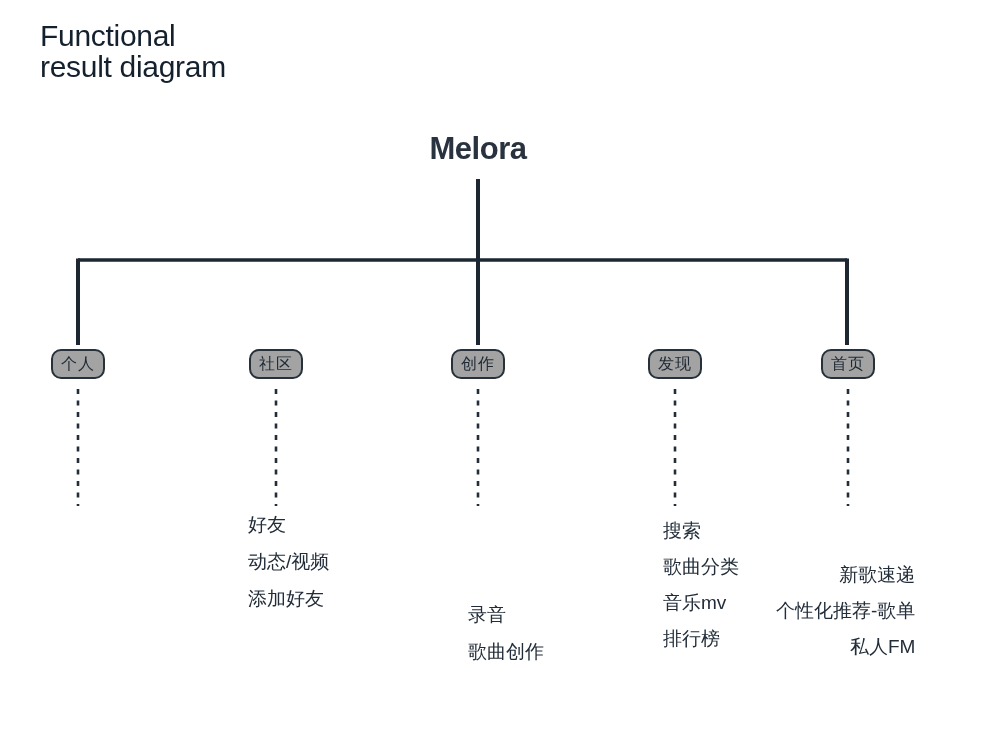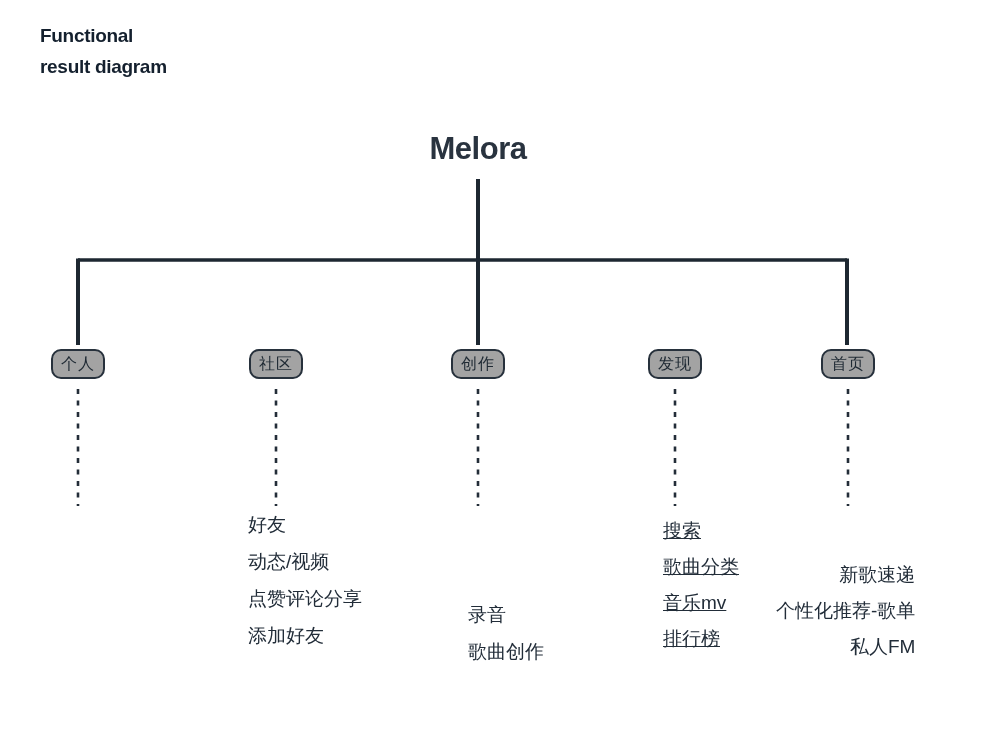--- a/index.html
+++ b/index.html
@@ -12,23 +12,23 @@
     position: relative;
     width: 1000px;
     height: 734px;
     background: #ffffff;
     overflow: hidden;
   }
   .page-title {
     position: absolute;
     left: 40px;
     top: 20px;
-    font-size: 19px;
+    font-size: 30px;
     line-height: 31px;
-    font-weight: 700;
+    font-weight: 400;
     letter-spacing: -0.3px;
     color: #14202e;
   }
   .subtitle-row {
     position: absolute;
     left: 41px;
     top: 99px;
     display: flex;
     align-items: center;
     gap: 13px;
@@ -77,21 +77,21 @@
   .feature-list {
     position: absolute;
     font-size: 19px;
     color: #222d39;
     white-space: nowrap;
   }
   .feature-list div { display: block; }
   .list-1 { left: 40px;  top: 508px; line-height: 31px; }
   .list-2 { left: 248px; top: 506px; line-height: 37px; }
   .list-3 { left: 468px; top: 548px; line-height: 37px; margin-top: 48px; }
-  .list-4 { left: 663px; top: 513px; line-height: 36px; text-decoration: underline; }
+  .list-4 { left: 663px; top: 513px; line-height: 36px; }
   .list-5 { left: 776px; top: 557px; line-height: 36px; text-align: right; }
 </style>
 </head>
 <body>
 
 <div class="canvas">
 
   <div class="page-title">
     <div>Functional</div>
     <div>result diagram</div>
@@ -119,21 +119,20 @@
   <div class="node" style="left:51px">个人</div>
   <div class="node" style="left:249px">社区</div>
   <div class="node" style="left:451px">创作</div>
   <div class="node" style="left:648px">发现</div>
   <div class="node" style="left:821px">首页</div>
 
 
   <div class="feature-list list-2">
     <div>好友</div>
     <div>动态/视频</div>
-    <div>点赞评论分享</div>
     <div>添加好友</div>
   </div>
 
   <div class="feature-list list-3">
     <div>录音</div>
     <div>歌曲创作</div>
   </div>
 
   <div class="feature-list list-4">
     <div>搜索</div>

